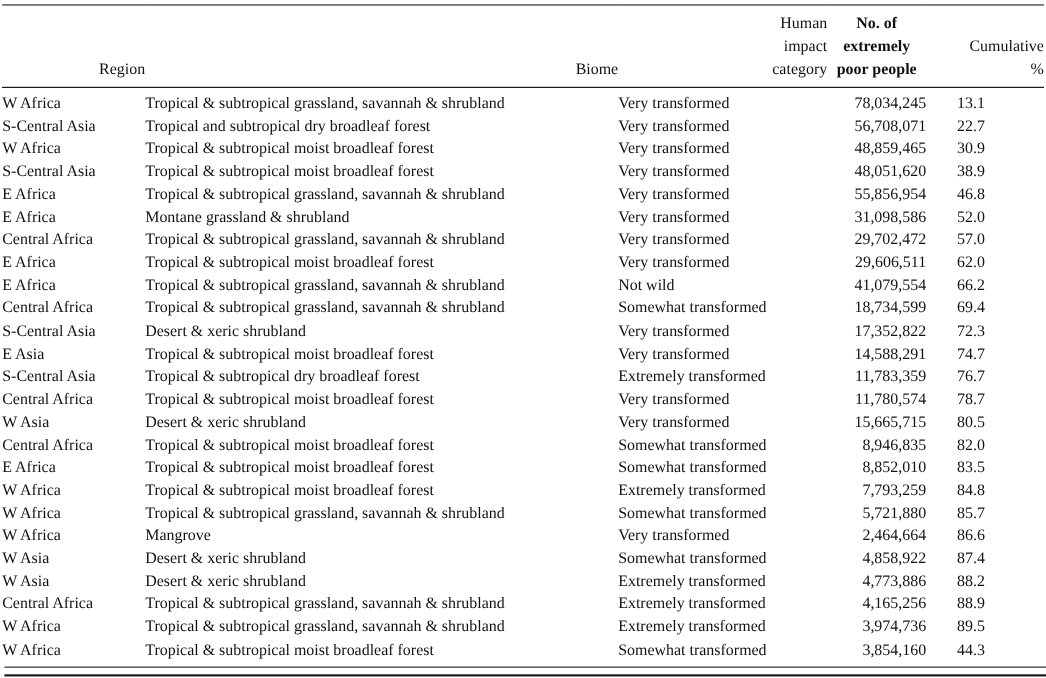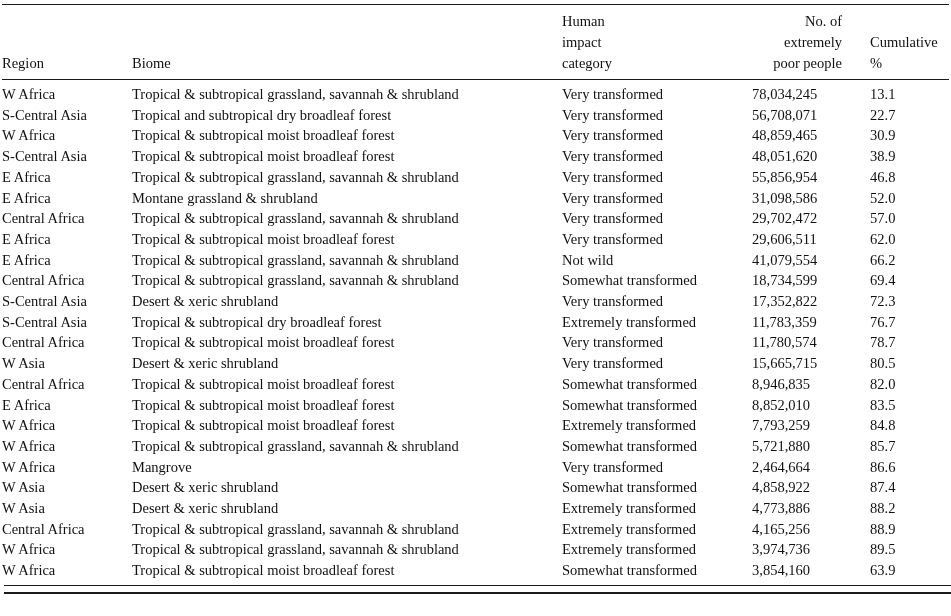--- a/index.html
+++ b/index.html
@@ -21,21 +21,21 @@
     width: 947px;
     border-collapse: collapse;
     table-layout: fixed;
   }
   thead tr {
     border-top: 1.5px solid #1a1a1a;
     border-bottom: 1px solid #1a1a1a;
   }
   th {
     font-weight: normal;
-    text-align: left;
+    text-align: right;
     vertical-align: bottom;
     white-space: pre-line;
     font-size: 14.5px;
     line-height: 21px;
     padding: 6px 0 5px 0;
   }
   td {
     font-size: 14.5px;
     line-height: 20.7px;
     padding: 0;
@@ -44,23 +44,25 @@
   }
   tbody tr:first-child td {
     padding-top: 4px;
   }
   .col-region     { width: 130px; }
   .col-biome      { width: 430px; }
   .col-impact     { width: 190px; }
   .col-poor       { width: 90px;  }
   .col-cumulative { width: 107px; font-family: Liberation Serif, serif; }
   th.col-poor, td.col-poor {
+    text-align: right;
   }
   th.col-poor {
-    text-align: right; 
+    text-align: center; 
+    font-weight: bold;
   }
   th.col-cumulative, td.col-cumulative {
     padding-left: 28px;
   }
   .bottom-rules {
     width: 947px;
     margin: 0 2px;
   }
   .rule-thin {
     border-top: 1px solid #1a1a1a;
@@ -171,20 +173,27 @@
     <td class="col-cumulative">69.4</td>
   </tr>
         <tr>
     <td class="col-region">S-Central Asia</td>
     <td class="col-biome">Desert &amp; xeric shrubland</td>
     <td class="col-impact">Very transformed</td>
     <td class="col-poor">17,352,822</td>
     <td class="col-cumulative">72.3</td>
   </tr>
         <tr>
+    <td class="col-region">E Asia</td>
+    <td class="col-biome">Tropical &amp; subtropical moist broadleaf forest</td>
+    <td class="col-impact">Very transformed</td>
+    <td class="col-poor">14,588,291</td>
+    <td class="col-cumulative">74.7</td>
+  </tr>
+        <tr>
     <td class="col-region">S-Central Asia</td>
     <td class="col-biome">Tropical &amp; subtropical dry broadleaf forest</td>
     <td class="col-impact">Extremely transformed</td>
     <td class="col-poor">11,783,359</td>
     <td class="col-cumulative">76.7</td>
   </tr>
         <tr>
     <td class="col-region">Central Africa</td>
     <td class="col-biome">Tropical &amp; subtropical moist broadleaf forest</td>
     <td class="col-impact">Very transformed</td>
@@ -259,21 +268,21 @@
     <td class="col-biome">Tropical &amp; subtropical grassland, savannah &amp; shrubland</td>
     <td class="col-impact">Extremely transformed</td>
     <td class="col-poor">3,974,736</td>
     <td class="col-cumulative">89.5</td>
   </tr>
         <tr>
     <td class="col-region">W Africa</td>
     <td class="col-biome">Tropical &amp; subtropical moist broadleaf forest</td>
     <td class="col-impact">Somewhat transformed</td>
     <td class="col-poor">3,854,160</td>
-    <td class="col-cumulative">63.9</td>
+    <td class="col-cumulative">44.3</td>
   </tr>
       </tbody>
   </table>
   <div class="bottom-rules">
     <div class="rule-thin"></div>
     <div class="rule-thick"></div>
   </div>
 </div>
 
 </body></html>

